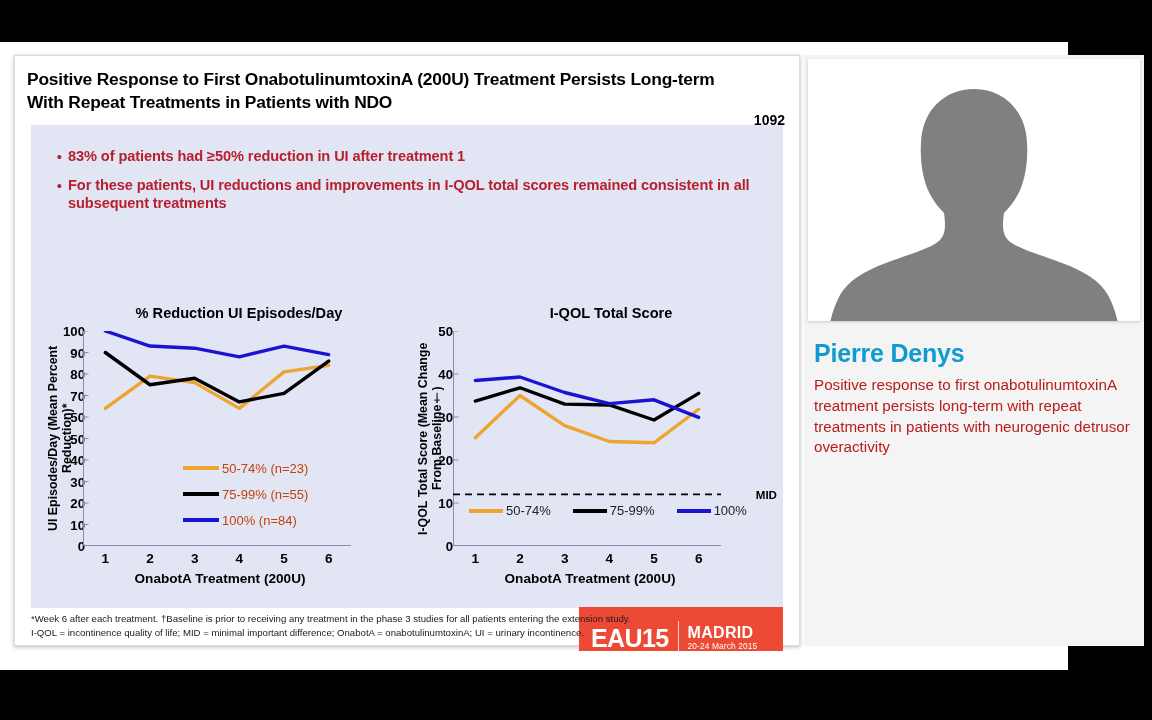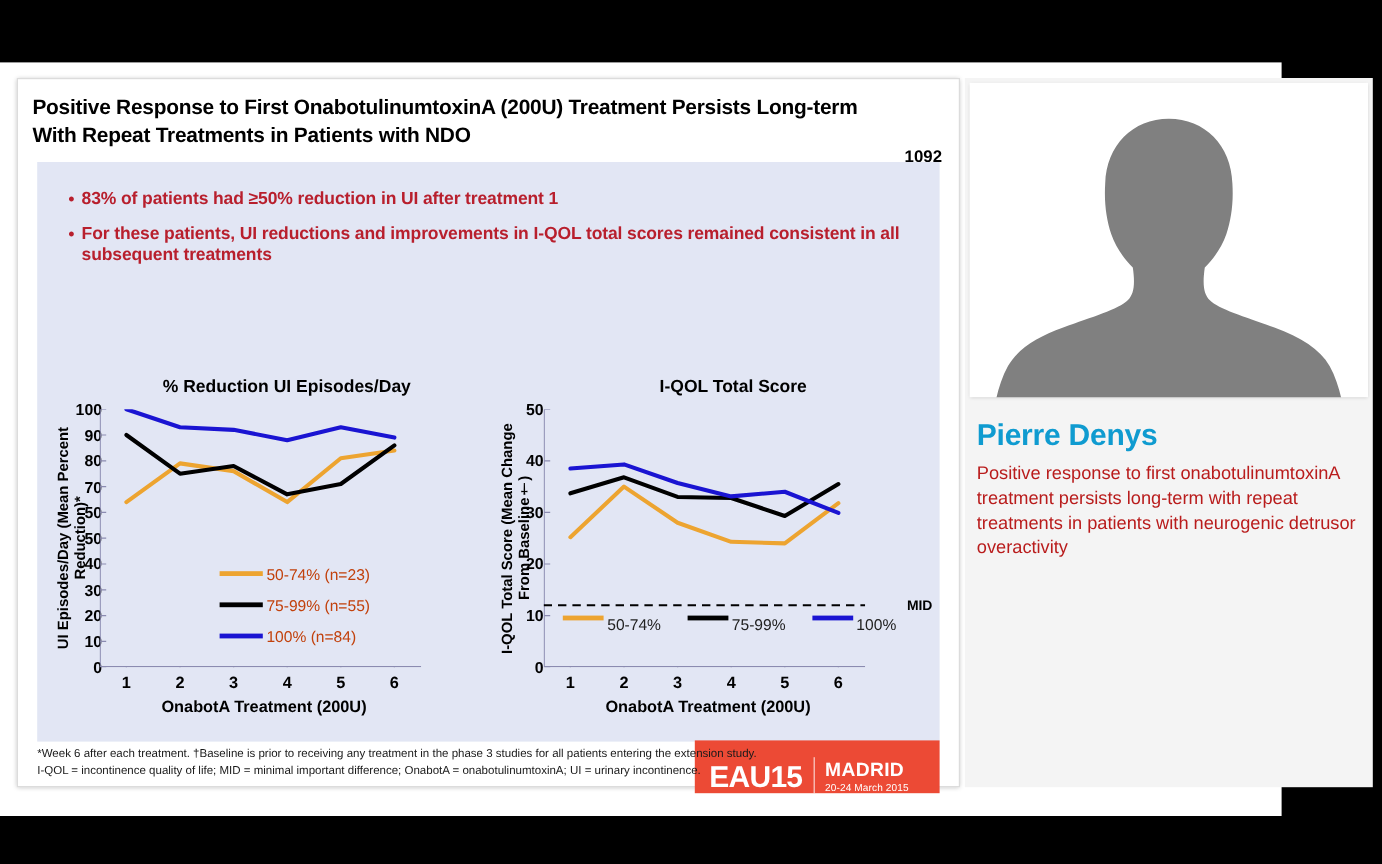--- a/index.html
+++ b/index.html
@@ -8,21 +8,21 @@
 
   #stage { position:relative; width:1152px; height:720px; background:#000; }
 
   
   .bar { position:absolute; left:0; width:1152px; background:#000; }
   .bar-top { top:0; height:42px; }
   .bar-bottom { top:670px; height:50px; }
 
   
   #content {
-    position:absolute; left:0; top:52px; width:1068px; height:628px;
+    position:absolute; left:0; top:42px; width:1068px; height:628px;
     background:#ffffff;
   }
 
   
   #slide {
     position:absolute; left:14px; top:13px; width:786px; height:591px;
     background:#ffffff;
     border:1px solid #dcdcdc;
     box-shadow:0 1px 4px rgba(0,0,0,.28);
   }
@@ -108,21 +108,21 @@
   #xl-l { left:30px; width:310px; }
   #xl-r { left:26px; width:310px; }
 
   
   .legend-l { position:absolute; left:148px; top:150px; }
   .legend-l .lrow { display:flex; align-items:center; height:26px; }
   .legend-l .swatch { width:36px; height:4px; margin-right:3px; }
   .legend-l .ltxt { font-size:13px; color:#c2410c; }
 
   .legend-r { position:absolute; left:60px; top:198px; display:flex; align-items:center; }
-  .legend-r .lrow { display:flex; align-items:flex-start; margin-right:22px; }
+  .legend-r .lrow { display:flex; align-items:center; margin-right:22px; }
   .legend-r .swatch { width:34px; height:4px; margin-right:3px; }
   .legend-r .ltxt { font-size:13px; color:#222; }
 
   .mid-label {
     position:absolute; right:4px; top:183px;
     font-size:11.6px; font-weight:bold; color:#000;
   }
 
   
   #eau {

